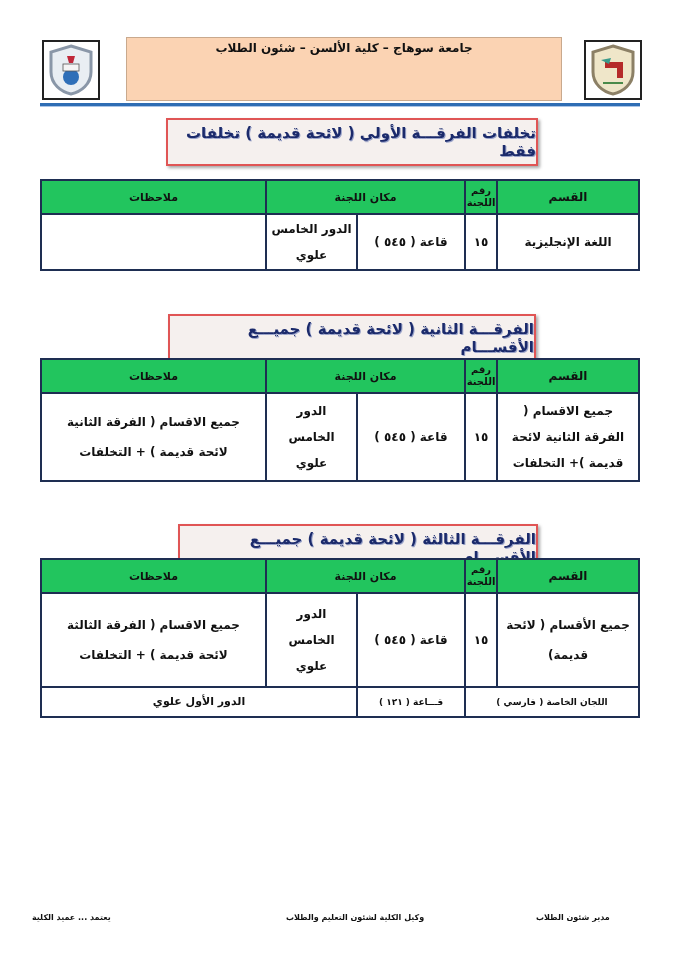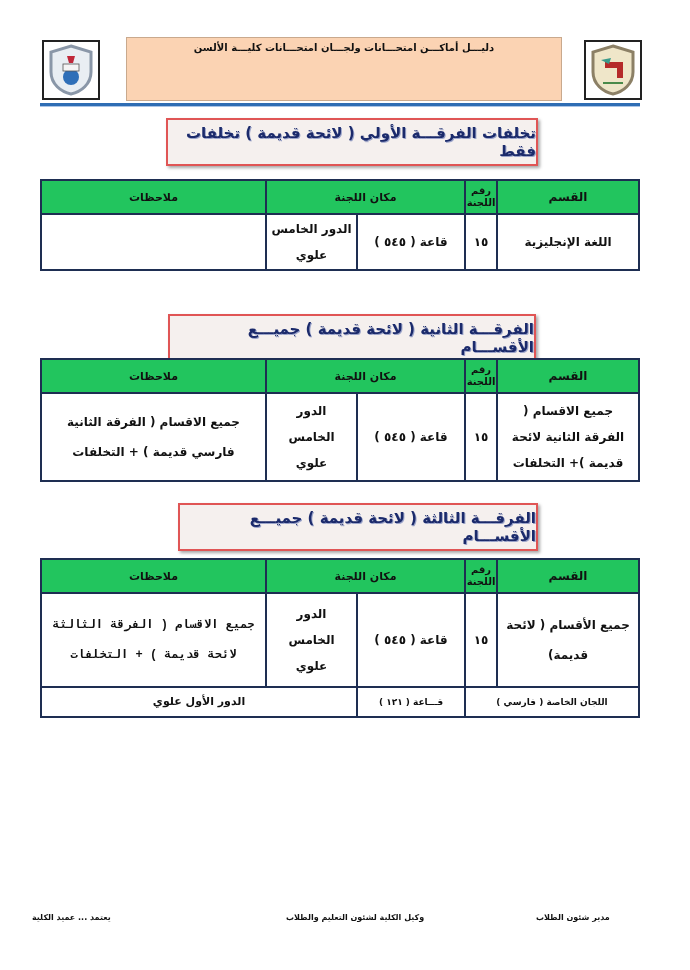--- a/index.html
+++ b/index.html
@@ -69,21 +69,21 @@
 <div class="logo logo-right">
   <svg width="48" height="52" viewBox="0 0 48 52">
     <path d="M24 2 L44 8 L44 28 C44 40 34 48 24 50 C14 48 4 40 4 28 L4 8 Z" fill="#efe6c9" stroke="#8c8066" stroke-width="3"></path>
     <path d="M16 18 L34 18 L34 34 L28 34 L28 24 L16 24 Z" fill="#b52a2a"></path>
     <path d="M12 16 L22 14 L20 20 Z" fill="#3a9a8a"></path>
     <rect x="14" y="38" width="20" height="2" fill="#4a8a4a"></rect>
   </svg>
 </div>
 
 <div class="header-box">
-  <div class="l2">دليـــل أماكـــن امتحـــانات ولجـــان امتحـــانات كليـــة الألسن</div>
+  <div class="l1">جامعة سوهاج – كلية الألسن – شئون الطلاب</div>
 </div>
 <div class="header-rule"></div>
 <div class="header-rule-thin"></div>
 
 <div class="section-title" style="left:166px; top:118px; width:372px;">تخلفات الفرقـــة الأولي ( لائحة قديمة ) تخلفات فقط</div>
 <table class="grid" style="top:179px;">
   <colgroup>
     <col style="width:142px">
       <col style="width:32px">
       <col style="width:108px">
@@ -121,47 +121,47 @@
     <th class="dept">القسم</th>
     <th class="num">رقم اللجنة</th>
     <th colspan="2">مكان اللجنة</th>
     <th>ملاحظات</th>
   </tr>
   <tr style="height:88px;">
     <td style="padding:0 8px;">جميع الاقسام ( الفرقة الثانية لائحة قديمة )+ التخلفات</td>
     <td>١٥</td>
     <td>قاعة ( ٥٤٥ )</td>
     <td style="padding:0 8px;">الدور الخامس علوي</td>
-    <td style="padding:0 10px; line-height:30px;">جميع الاقسام ( الفرقة الثانية فارسي قديمة ) + التخلفات</td>
+    <td style="padding:0 10px; line-height:30px;">جميع الاقسام ( الفرقة الثانية لائحة قديمة ) + التخلفات</td>
   </tr>
 </tbody>
   </table>
 
-<div class="section-title" style="left:178px; top:503px; width:360px;">الفرقـــة الثالثة ( لائحة قديمة ) جميـــع الأقســـام</div>
+<div class="section-title" style="left:178px; top:524px; width:360px;">الفرقـــة الثالثة ( لائحة قديمة ) جميـــع الأقســـام</div>
 <table class="grid" style="top:558px;">
   <colgroup>
     <col style="width:142px">
       <col style="width:32px">
       <col style="width:108px">
       <col style="width:91px">
       <col style="width:225px">
   </colgroup>
   <tbody>
       <tr>
     <th class="dept">القسم</th>
     <th class="num">رقم اللجنة</th>
     <th colspan="2">مكان اللجنة</th>
     <th>ملاحظات</th>
   </tr>
   <tr style="height:88px;">
     <td style="padding:8px 8px; line-height:30px;">جميع الأقسام ( لائحة قديمة)</td>
     <td>١٥</td>
     <td>قاعة ( ٥٤٥ )</td>
     <td style="padding:0 8px;">الدور الخامس علوي</td>
-    <td style="padding:16px 10px; line-height:30px;font-family:Liberation Mono, monospace;">جميع الاقسام ( الفرقة الثالثة لائحة قديمة ) + التخلفات</td>
+    <td style="padding:16px 10px; line-height:30px;">جميع الاقسام ( الفرقة الثالثة لائحة قديمة ) + التخلفات</td>
   </tr>
   <tr style="height:30px;">
     <td colspan="2" style="font-size:9px;">اللجان الخاصة ( فارسي )</td>
     <td style="font-size:9px;">قـــاعة ( ١٢١ )</td>
     <td colspan="2" style="font-size:11px;">الدور الأول علوي</td>
   </tr>
 </tbody>
   </table>
 
 <div class="footer" style="left:32px;">يعتمد ... عميد الكلية</div>

